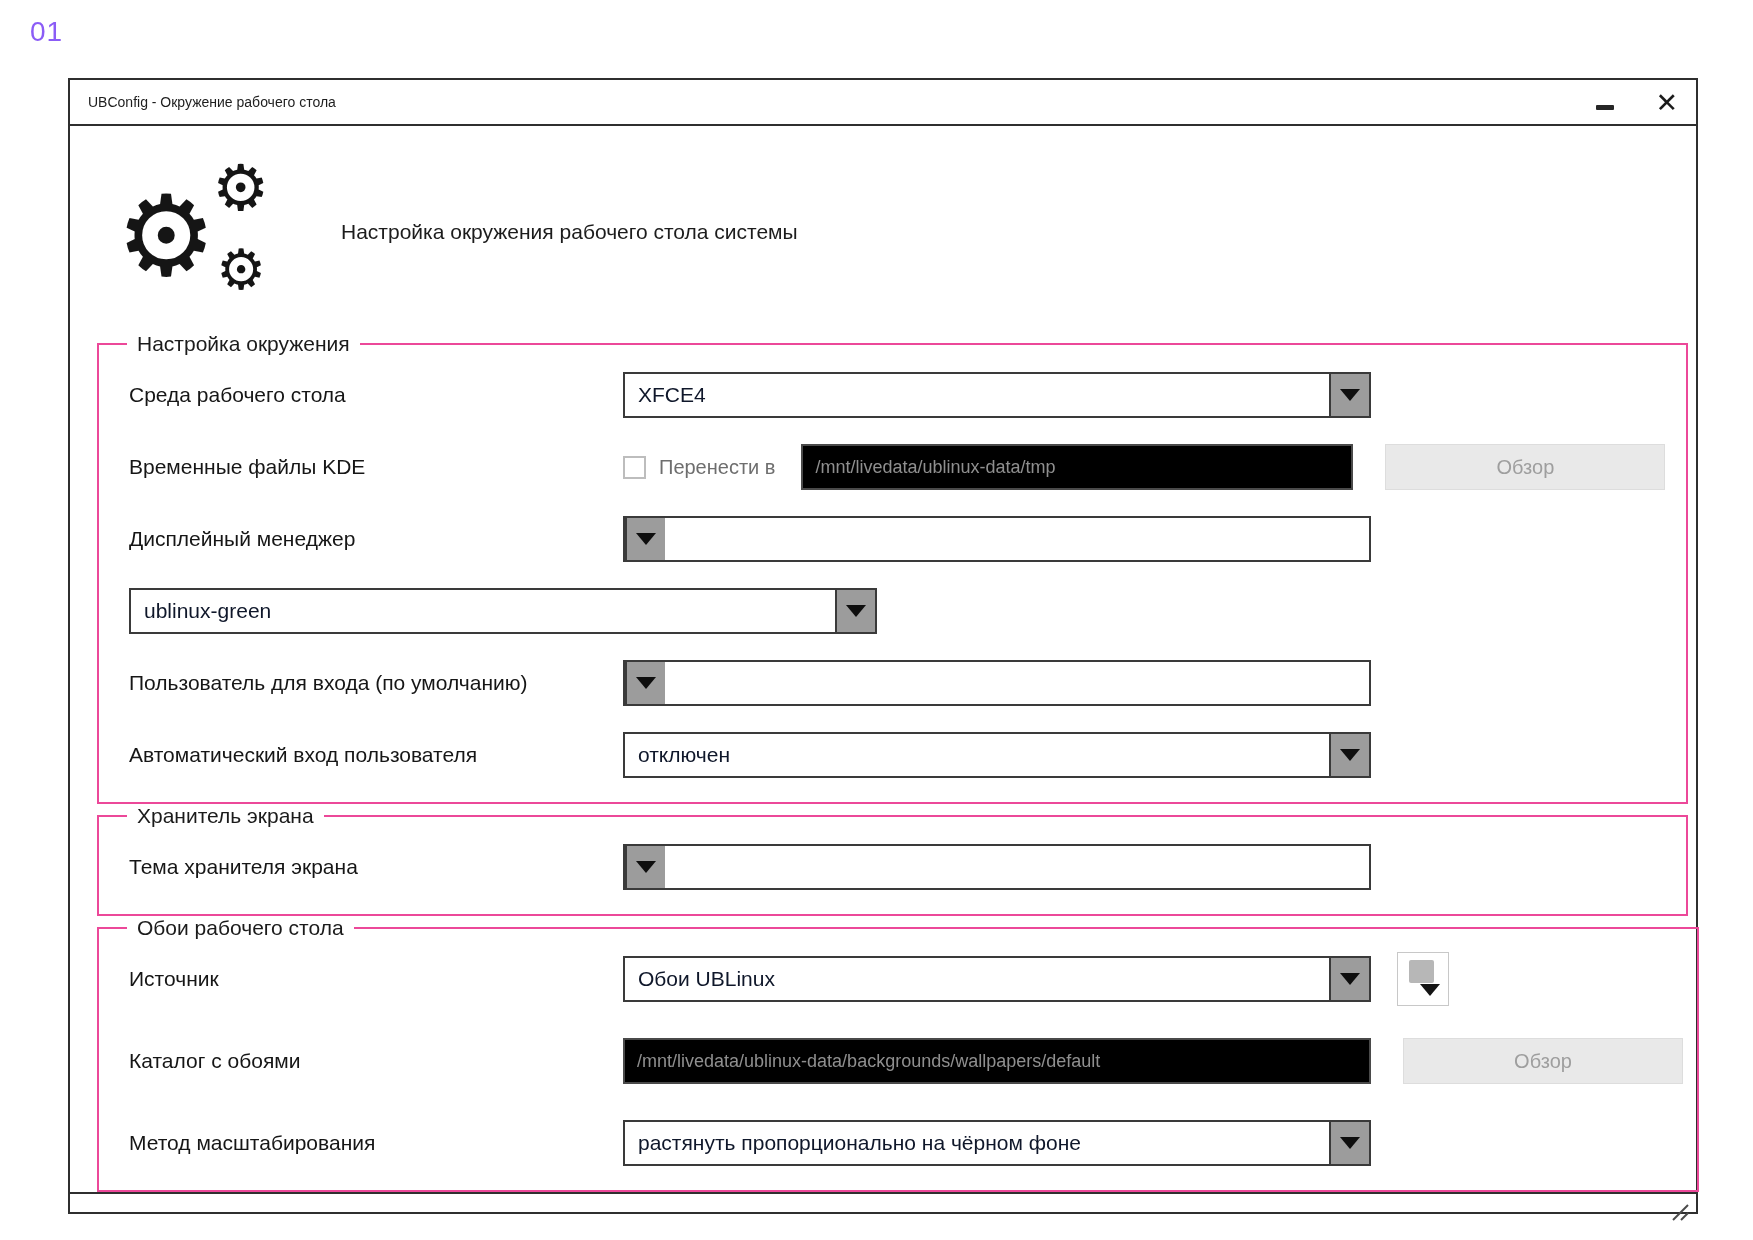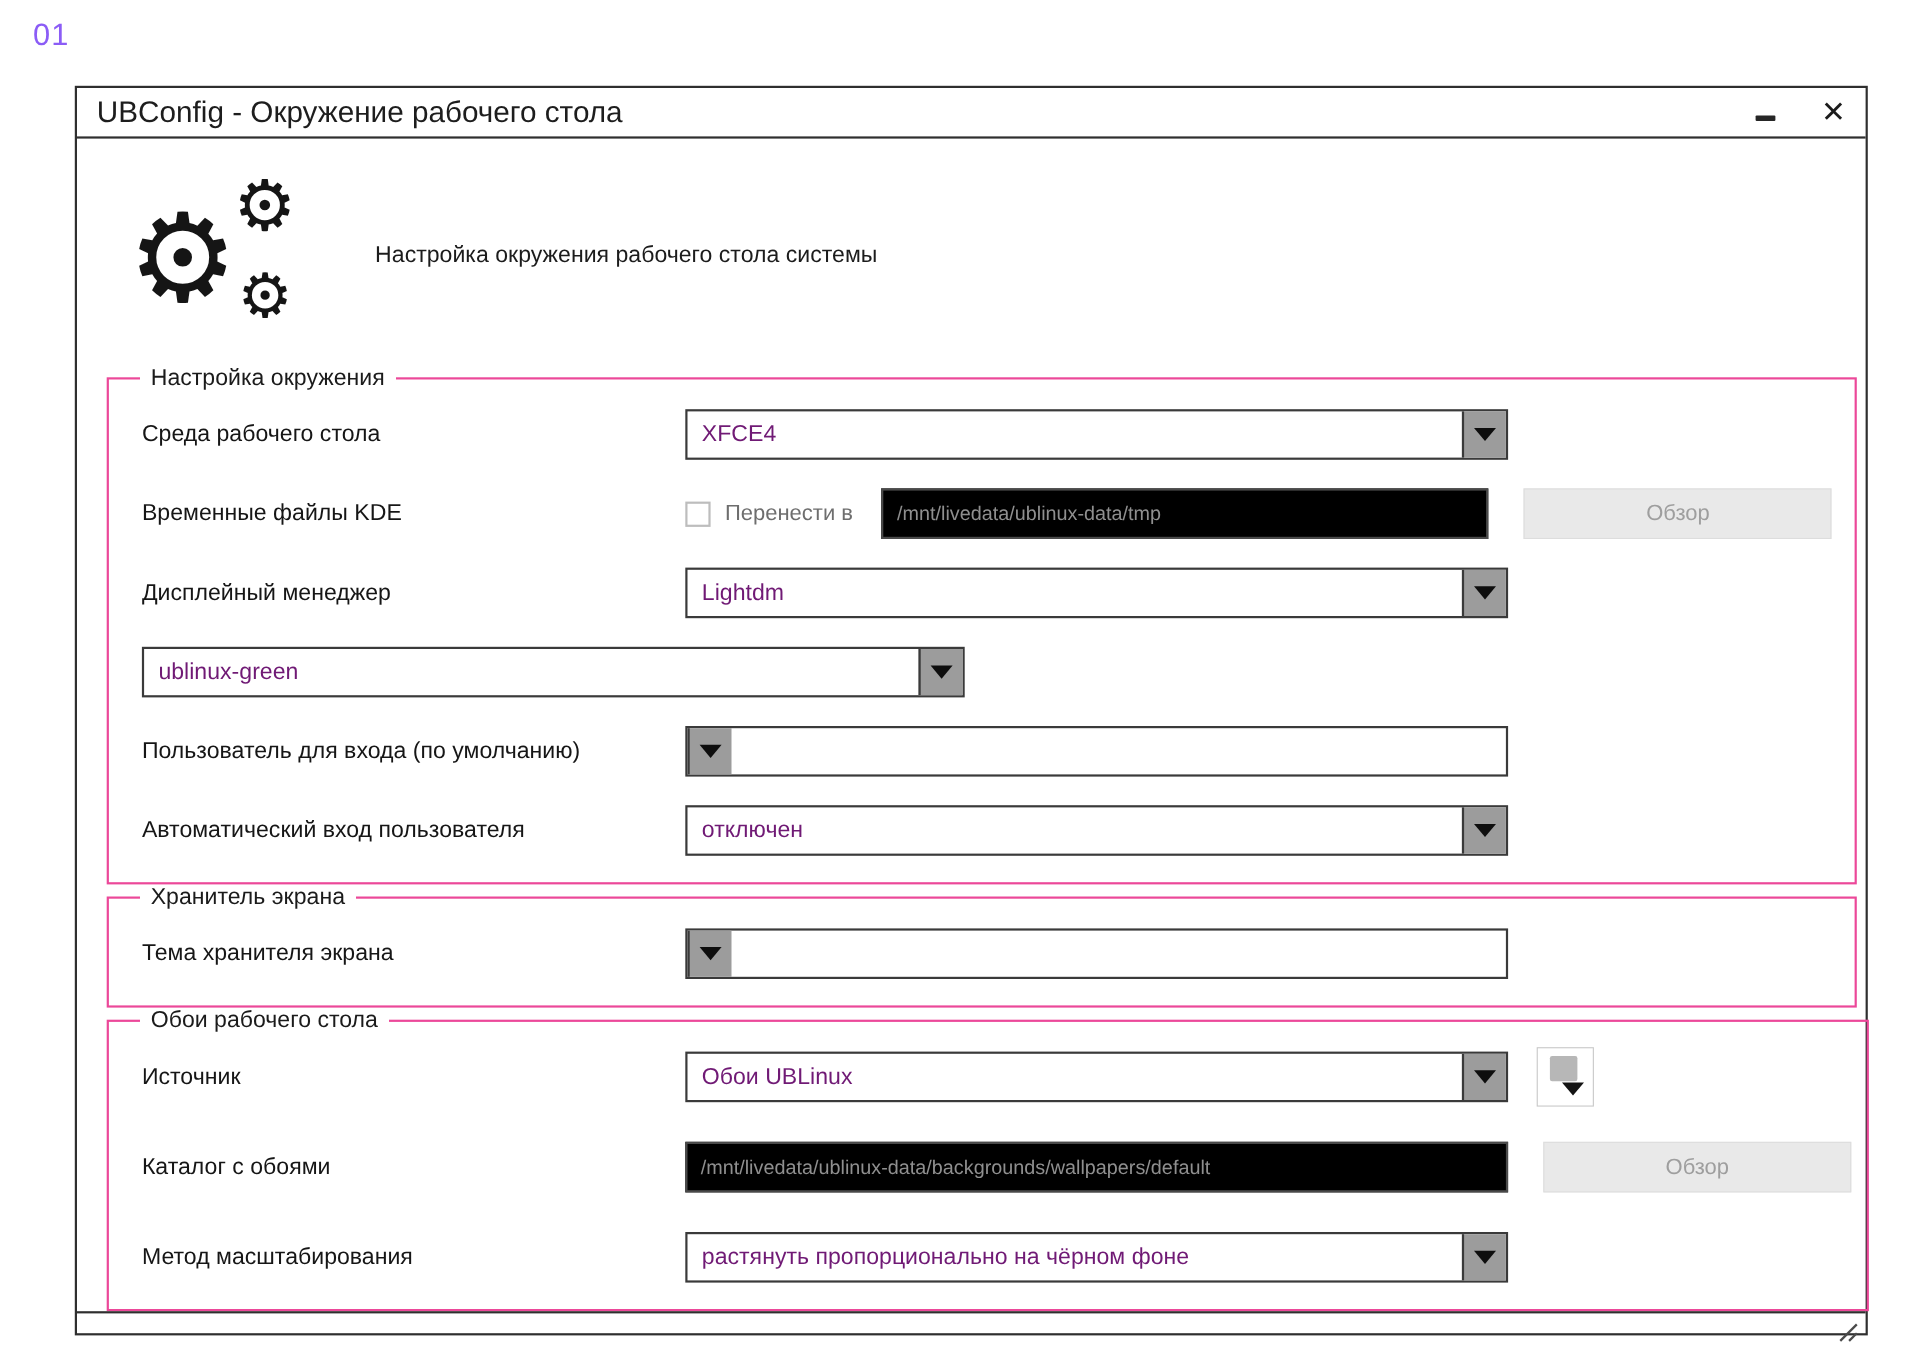--- a/index.html
+++ b/index.html
@@ -19,21 +19,21 @@
     position: absolute; left: 68px; top: 78px;
     width: 1630px; height: 1136px;
     border: 2px solid #2f2f2f; background: #ffffff;
     display: flex; flex-direction: column;
   }
   .titlebar {
     flex: 0 0 auto; height: 46px;
     border-bottom: 2px solid #2f2f2f;
     display: flex; align-items: center; padding: 0 18px;
   }
-  .title { font-size: 27px; color: #1d1d1d; }
+  .title { font-size: 14px; color: #1d1d1d; }
   .win-controls { margin-left: auto; display: flex; align-items: center; gap: 36px; }
   .min-btn {
     width: 28px; height: 30px; background: none; border: none; cursor: pointer;
     display: flex; align-items: flex-end; justify-content: center; padding-bottom: 7px;
   }
   .min-bar { width: 18px; height: 5px; background: #262626; border-radius: 1px; }
   .close-btn {
     background: none; border: none; cursor: pointer;
     font-size: 27px; line-height: 1; color: #1b1b1b;
     font-family: "DejaVu Sans", sans-serif;
@@ -60,21 +60,21 @@
   .row:last-child { margin-bottom: 8px; }
   .flabel { width: 494px; flex: 0 0 auto; font-size: 21px; color: #161616; padding-right: 10px; white-space: nowrap; }
   
   .combo {
     width: 748px; height: 46px; flex: 0 0 auto;
     border: 2px solid #3a3a3a; background: #fff;
     display: flex; align-items: stretch; cursor: pointer;
   }
   .combo-text {
     flex: 1; display: flex; align-items: center;
-    font-size: 21px; color: #701a75; padding: 0 13px;
+    font-size: 21px; color: #0f172a; padding: 0 13px;
     white-space: nowrap; overflow: hidden;
   }
   .combo-btn {
     flex: 0 0 auto; width: 40px; background: #9c9c9c;
     border-left: 2px solid #3a3a3a;
     display: flex; align-items: center; justify-content: center;
   }
   .tri {
     width: 0; height: 0;
     border-left: 10px solid transparent; border-right: 10px solid transparent;
@@ -155,21 +155,20 @@
       <span class="check-label">Перенести в</span>
       <div class="path-input kde-path">
         <span>/mnt/livedata/ublinux-data/tmp</span>
       </div>
       <button class="browse-btn">Обзор</button>
     </div>
 
     <div class="row">
       <span class="flabel">Дисплейный менеджер</span>
       <div class="combo">
-        <span class="combo-text">Lightdm</span>
         <span class="combo-btn">
             <i class="tri"></i>
           </span>
       </div>
     </div>
 
     <div class="row">
       <div class="combo">
         <span class="combo-text">ublinux-green</span>
         <span class="combo-btn">

